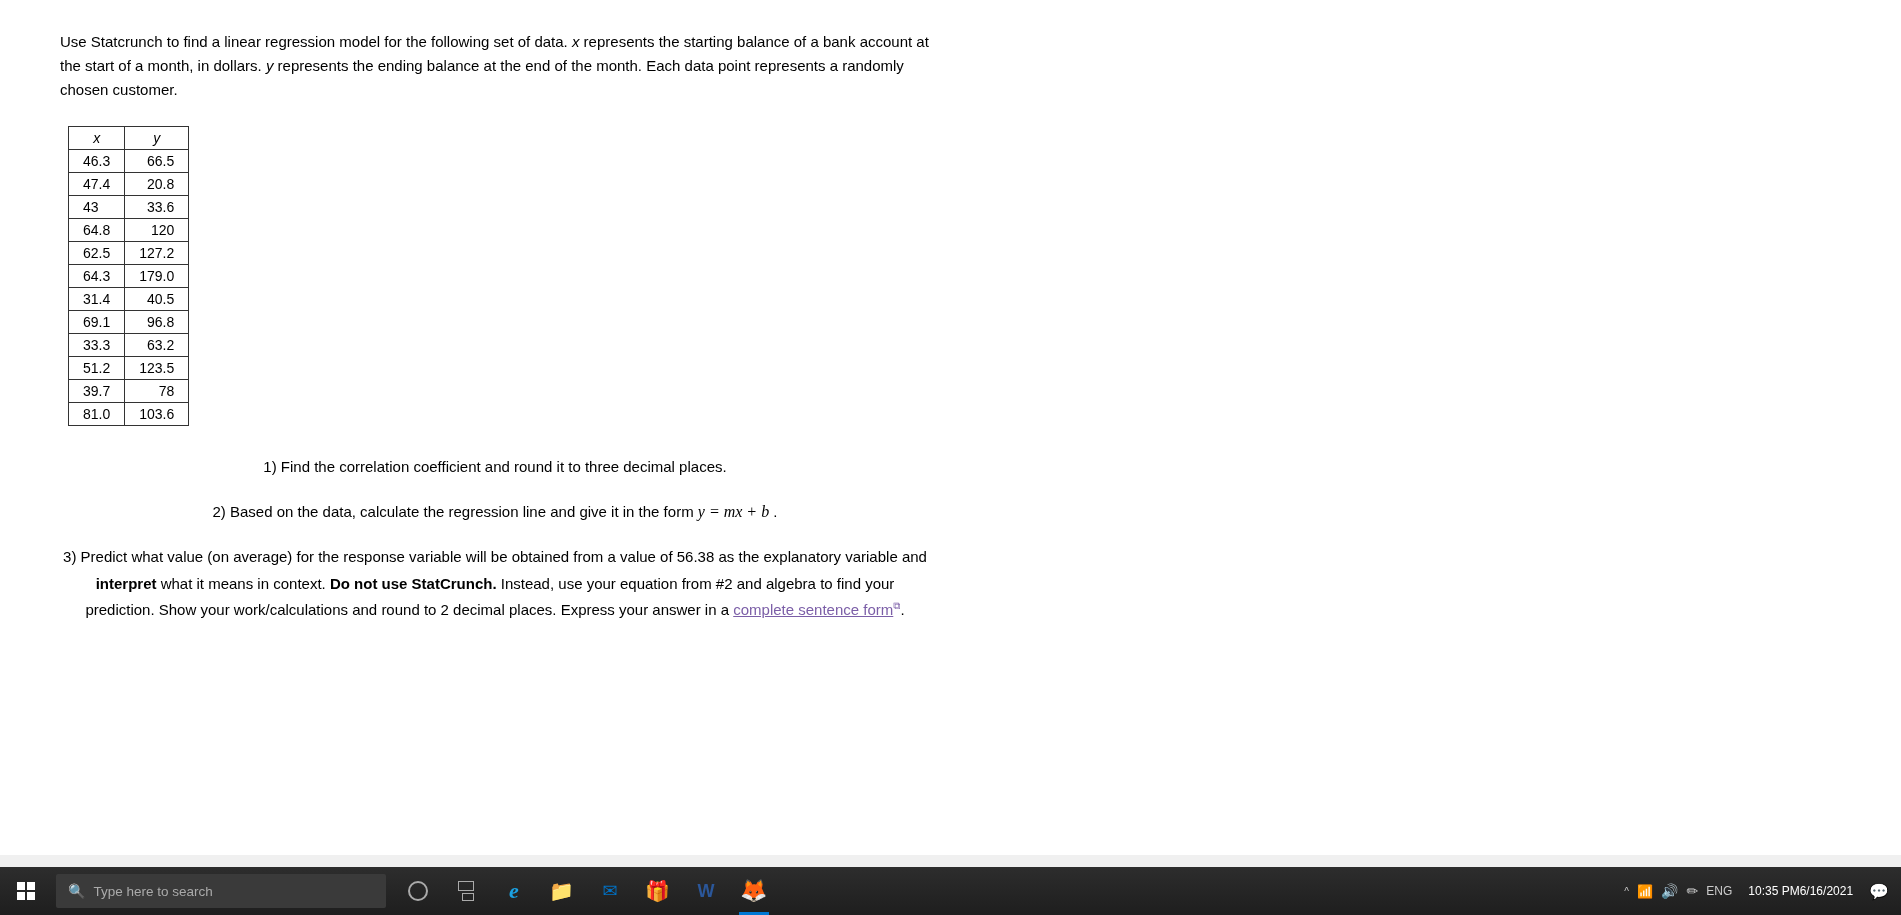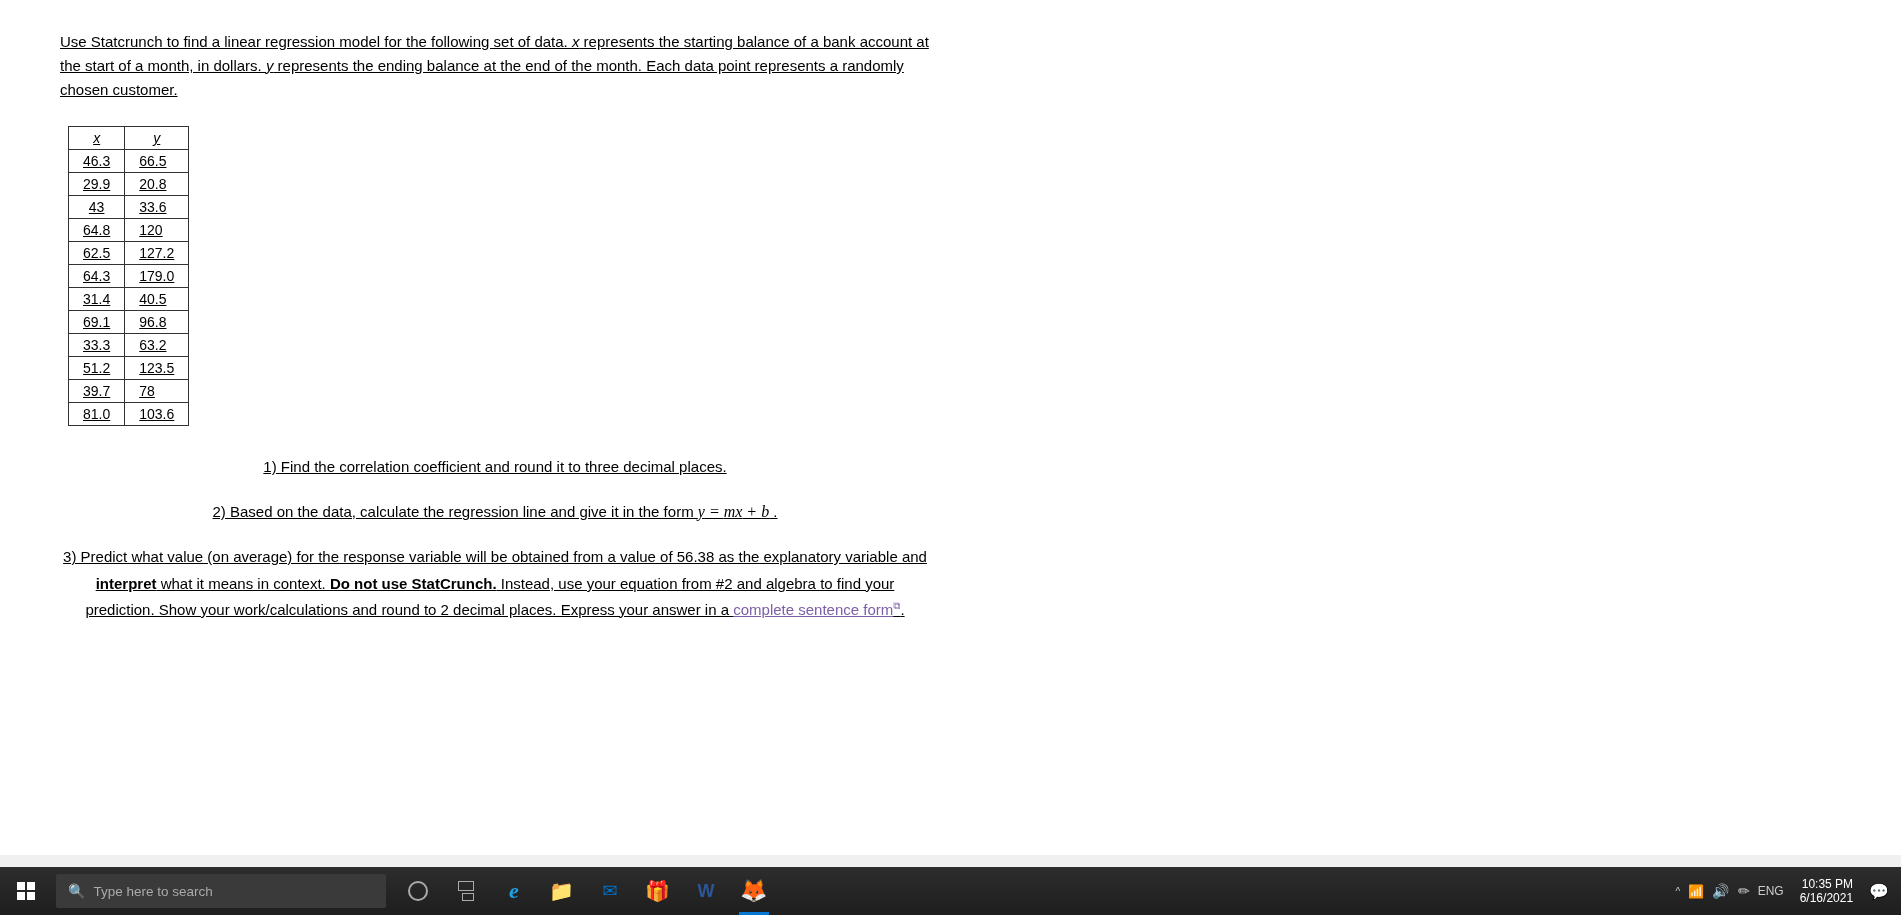--- a/index.html
+++ b/index.html
@@ -12,21 +12,20 @@
       position: relative;
     }
 
     
     .main-content {
       background: #fff;
       width: 100%;
       height: 855px;
       padding: 30px 84px 30px 60px;
       overflow: hidden;
-      text-decoration: underline;
     }
 
     .problem-text {
       font-size: 15px;
       line-height: 1.6;
       color: #000;
       max-width: 870px;
       margin-bottom: 24px;
     }
 
@@ -37,33 +36,34 @@
     
     .data-table {
       border-collapse: collapse;
       margin-bottom: 28px;
       margin-left: 8px;
     }
 
     .data-table th, .data-table td {
       border: 1px solid #333;
       padding: 3px 14px;
+      text-align: right;
       font-size: 14px;
       min-width: 52px;
     }
 
     .data-table th {
       text-align: center;
       font-weight: normal;
       background: #fff;
       font-style: italic;
     }
 
     .data-table td:first-child {
-      text-align: center;
+      text-align: left;
     }
 
     
     .questions {
       font-size: 15px;
       line-height: 1.75;
       color: #000;
       max-width: 870px;
     }
 
@@ -270,22 +270,22 @@
       color: #ccc;
     }
 
     .tray-volume {
       font-size: 14px;
       color: #ccc;
     }
 
     .tray-time-area {
       display: flex;
-      flex-direction: column;
-      align-items: flex-end;
+      flex-direction: row;
+      align-items: flex-start;
       cursor: pointer;
       padding: 2px 8px;
     }
 
     .tray-time {
       color: #fff;
       font-size: 12px;
     }
 
     .tray-date {
@@ -329,21 +329,21 @@
         <th>x</th>
         <th>y</th>
       </tr>
     </thead>
     <tbody id="table-body">
     <tr>
           <td>46.3</td>
           <td>66.5</td>
         </tr>
         <tr>
-          <td>29.9</td>
+          <td>47.4</td>
           <td>20.8</td>
         </tr>
         <tr>
           <td>43</td>
           <td>33.6</td>
         </tr>
         <tr>
           <td>64.8</td>
           <td>120</td>
         </tr>

